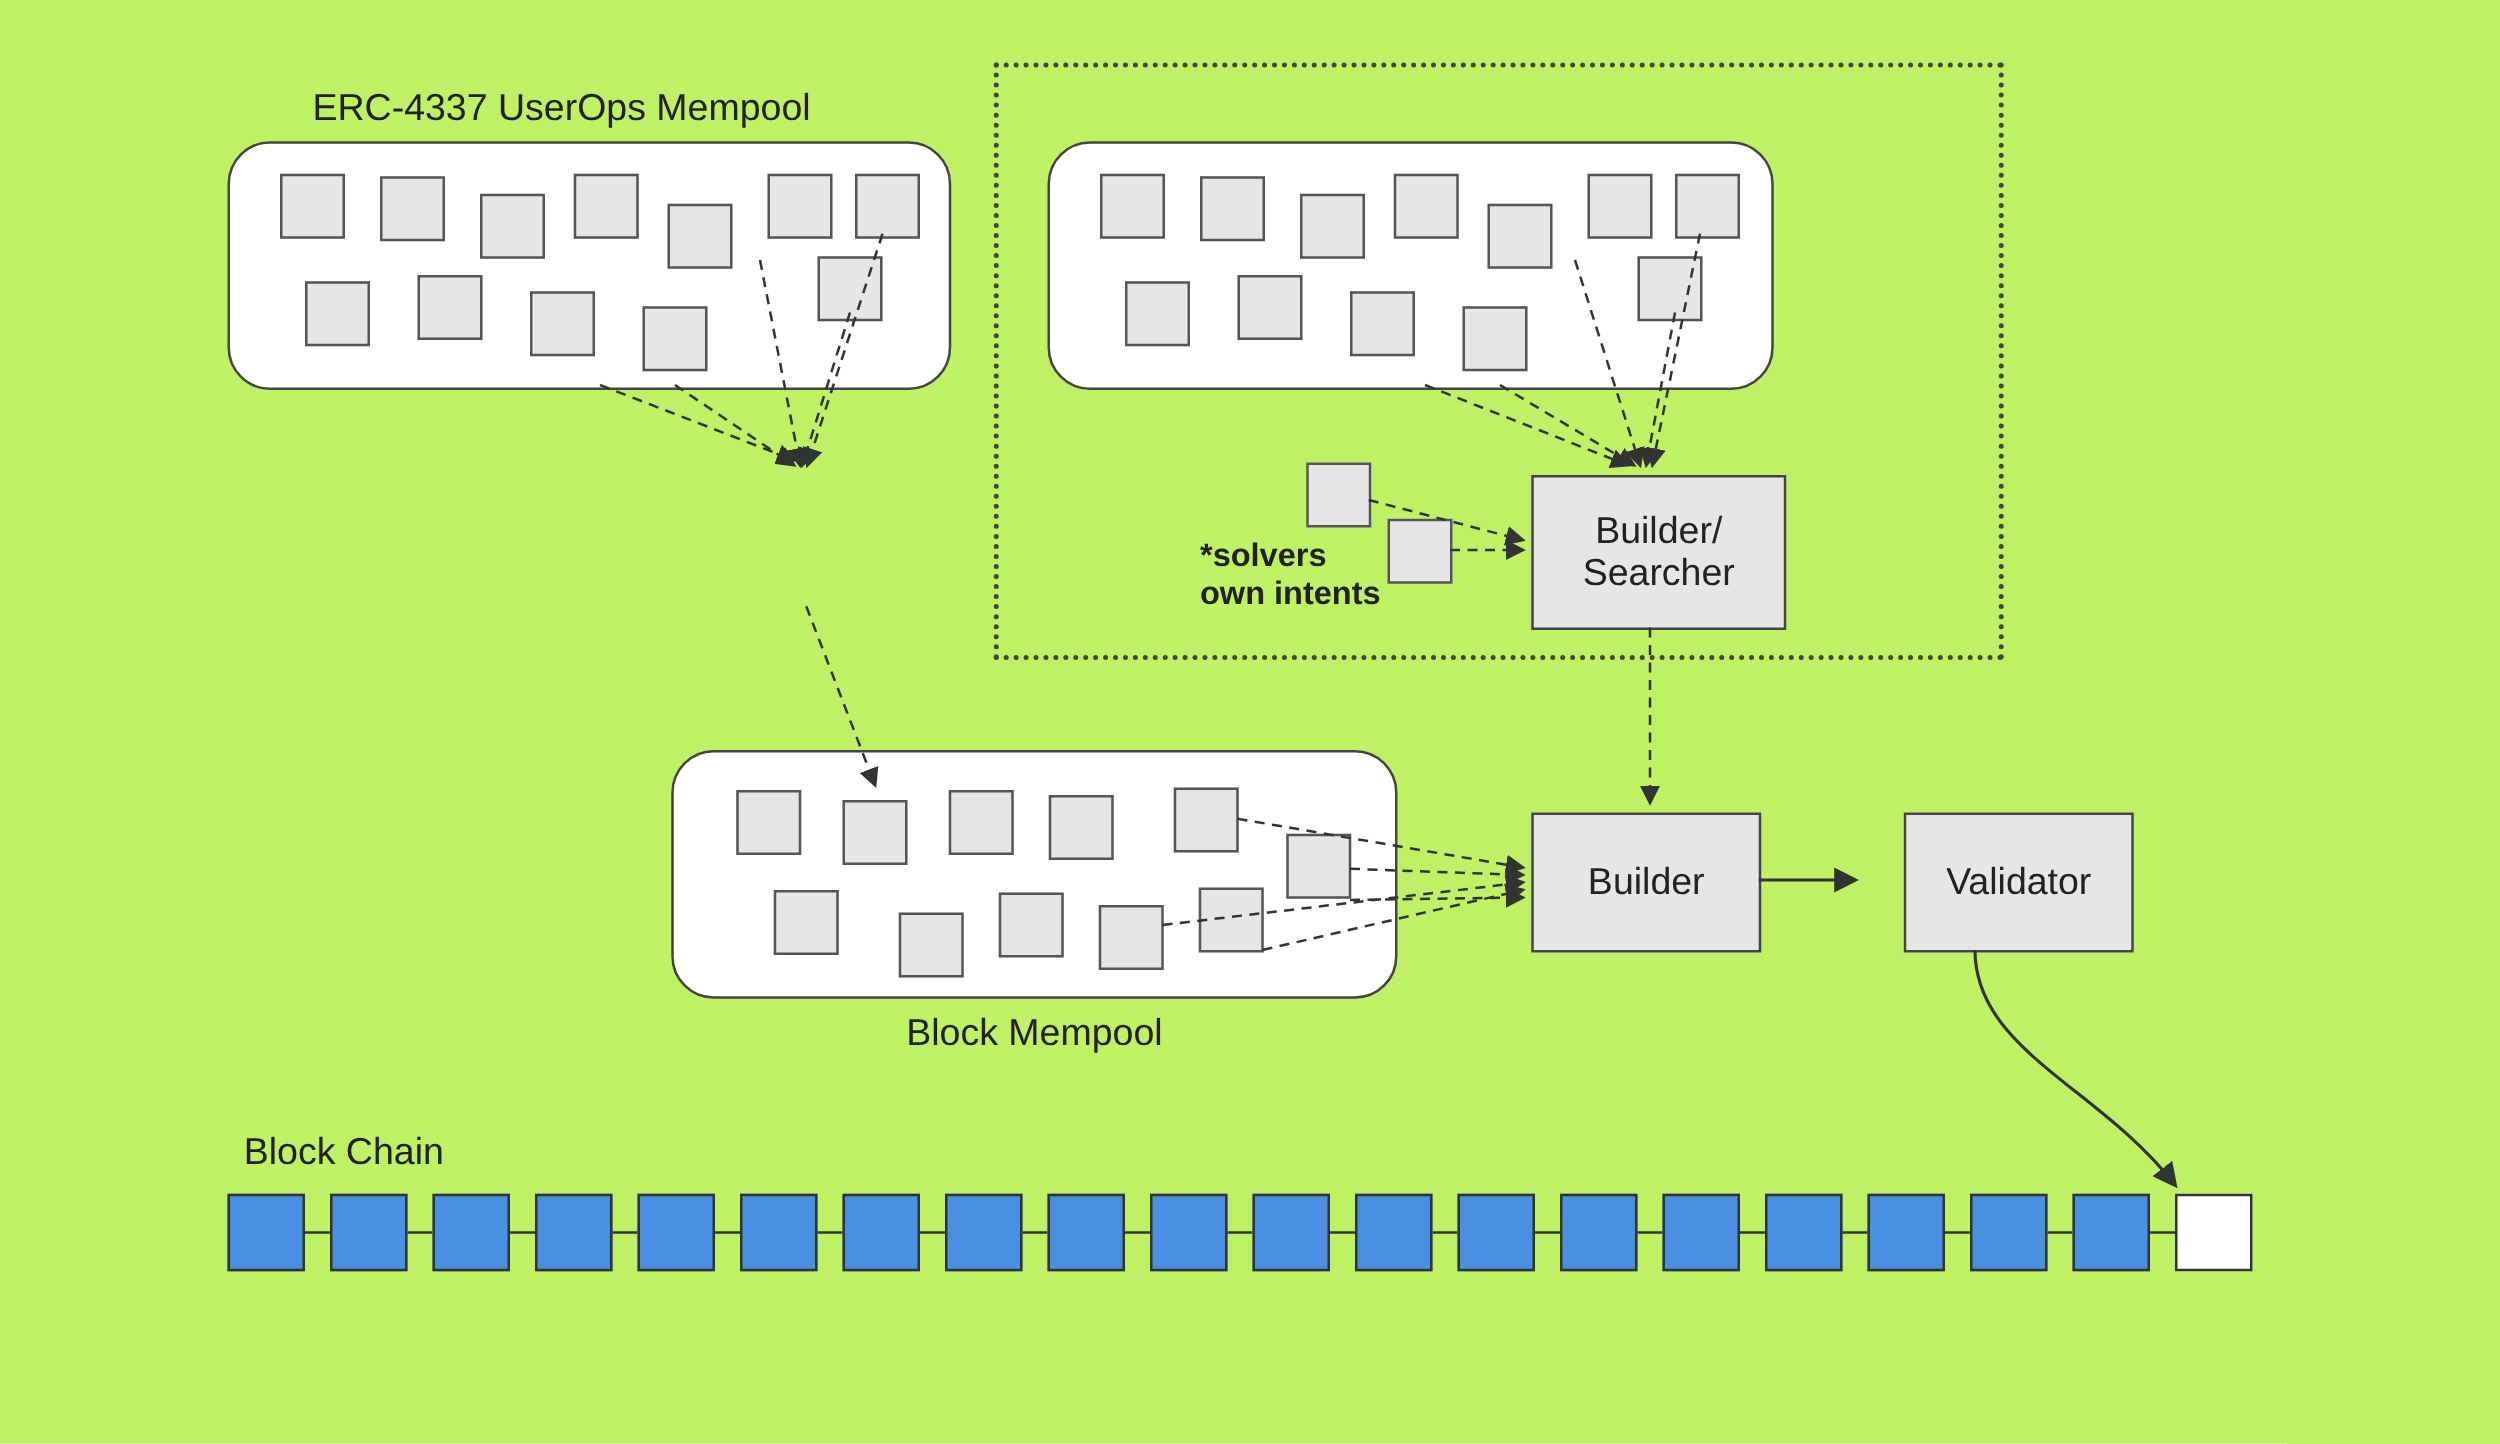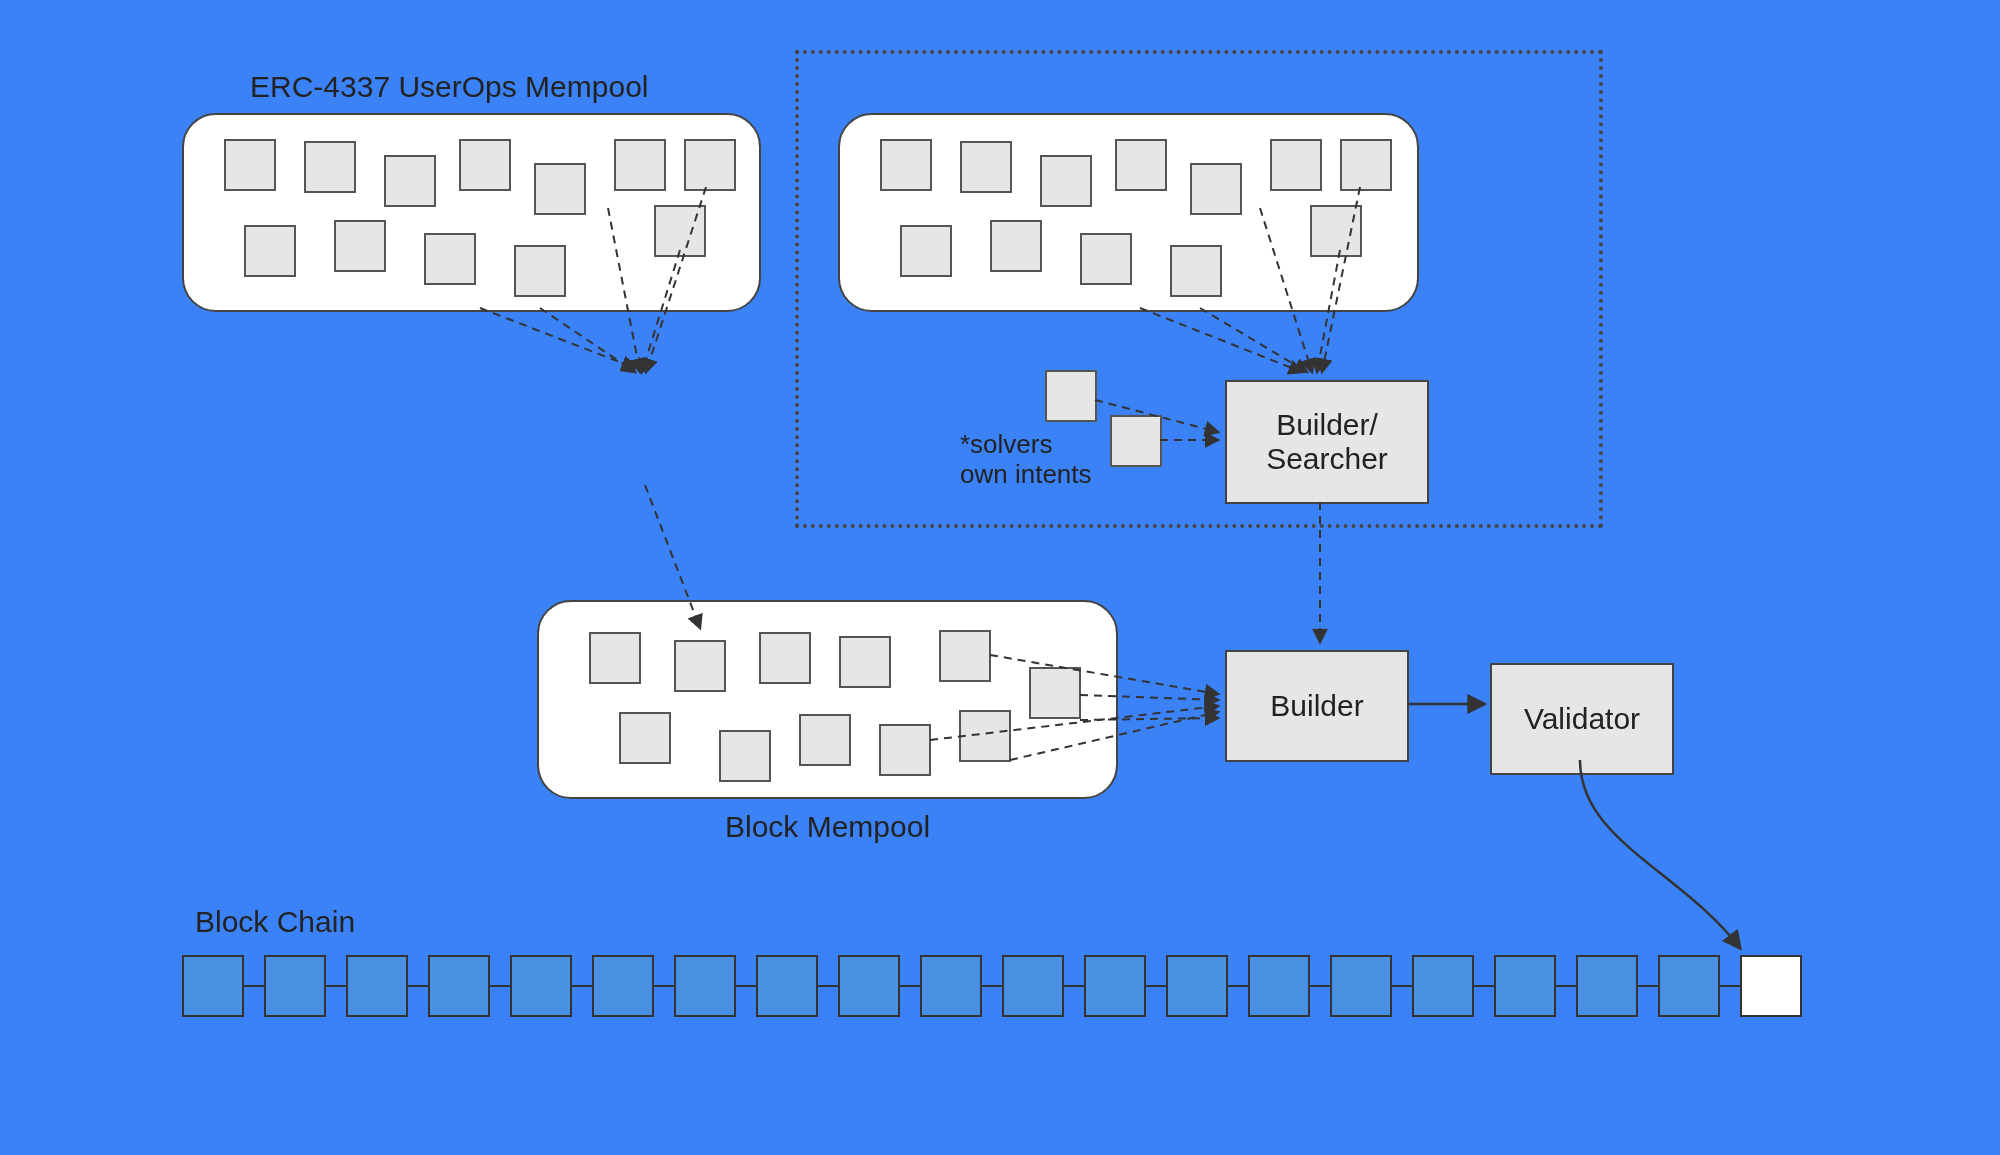--- a/index.html
+++ b/index.html
@@ -5,21 +5,21 @@
   html, body {
     margin: 0;
     padding: 0;
     background: #ffffff;
     font-family: Arial, Helvetica, sans-serif;
   }
   .canvas {
     position: relative;
     width: 2000px;
     height: 1155px;
-    background: #3b82f6;
+    background: #bef264;
   }
   
   .lbl {
     position: absolute;
     color: #222;
     font-size: 30px;
     white-space: nowrap;
   }
   
   .pool {
@@ -122,21 +122,21 @@
   </div>
 
 
   <div class="procbox" style="left:1225px; top:380px; width:200px; height:120px; white-space:pre-line;">
     <span>Builder/
 Searcher</span>
   </div>
 
   <div class="tx" style="left:1045px; top:370px;"></div>
   <div class="tx" style="left:1110px; top:415px;"></div>
-  <div class="lbl" style="left:960px; top:430px; font-size:26px; white-space:pre-line; line-height:1.15;">*solvers
+  <div class="lbl" style="left:960px; top:430px; font-size:26px; white-space:pre-line; line-height:1.15;font-weight:bold;">*solvers
 own intents</div>
 
   <div class="pool" style="left:537px; top:600px; width:577px; height:195px;">
     <div class="tx" style="left:50px;  top:30px;"></div>
     <div class="tx" style="left:135px; top:38px;"></div>
     <div class="tx" style="left:220px; top:30px;"></div>
     <div class="tx" style="left:300px; top:34px;"></div>
     <div class="tx" style="left:400px; top:28px;"></div>
     <div class="tx" style="left:80px;  top:110px;"></div>
     <div class="tx" style="left:180px; top:128px;"></div>
@@ -144,21 +144,21 @@
     <div class="tx" style="left:340px; top:122px;"></div>
     <div class="tx" style="left:420px; top:108px;"></div>
     <div class="tx" style="left:490px; top:65px;"></div>
   </div>
   <div class="lbl" style="left:725px; top:810px;">Block Mempool</div>
 
   <div class="procbox" style="left:1225px; top:650px; width:180px; height:108px;align-items:center;">
     <span>Builder</span>
   </div>
 
-  <div class="procbox" style="left:1490px; top:650px; width:180px; height:108px;margin-top:13px;">
+  <div class="procbox" style="left:1523px; top:650px; width:180px; height:108px;">
     <span>Validator</span>
   </div>
 
   <div class="lbl" style="left:182px; top:905px;margin-left:13px;">Block Chain</div>
 
   <div class="chain" style="left:182px; top:955px;" id="chain-row">
       <div class="block"></div>
       <div class="blink"></div>
       <div class="block"></div>
       <div class="blink"></div>

